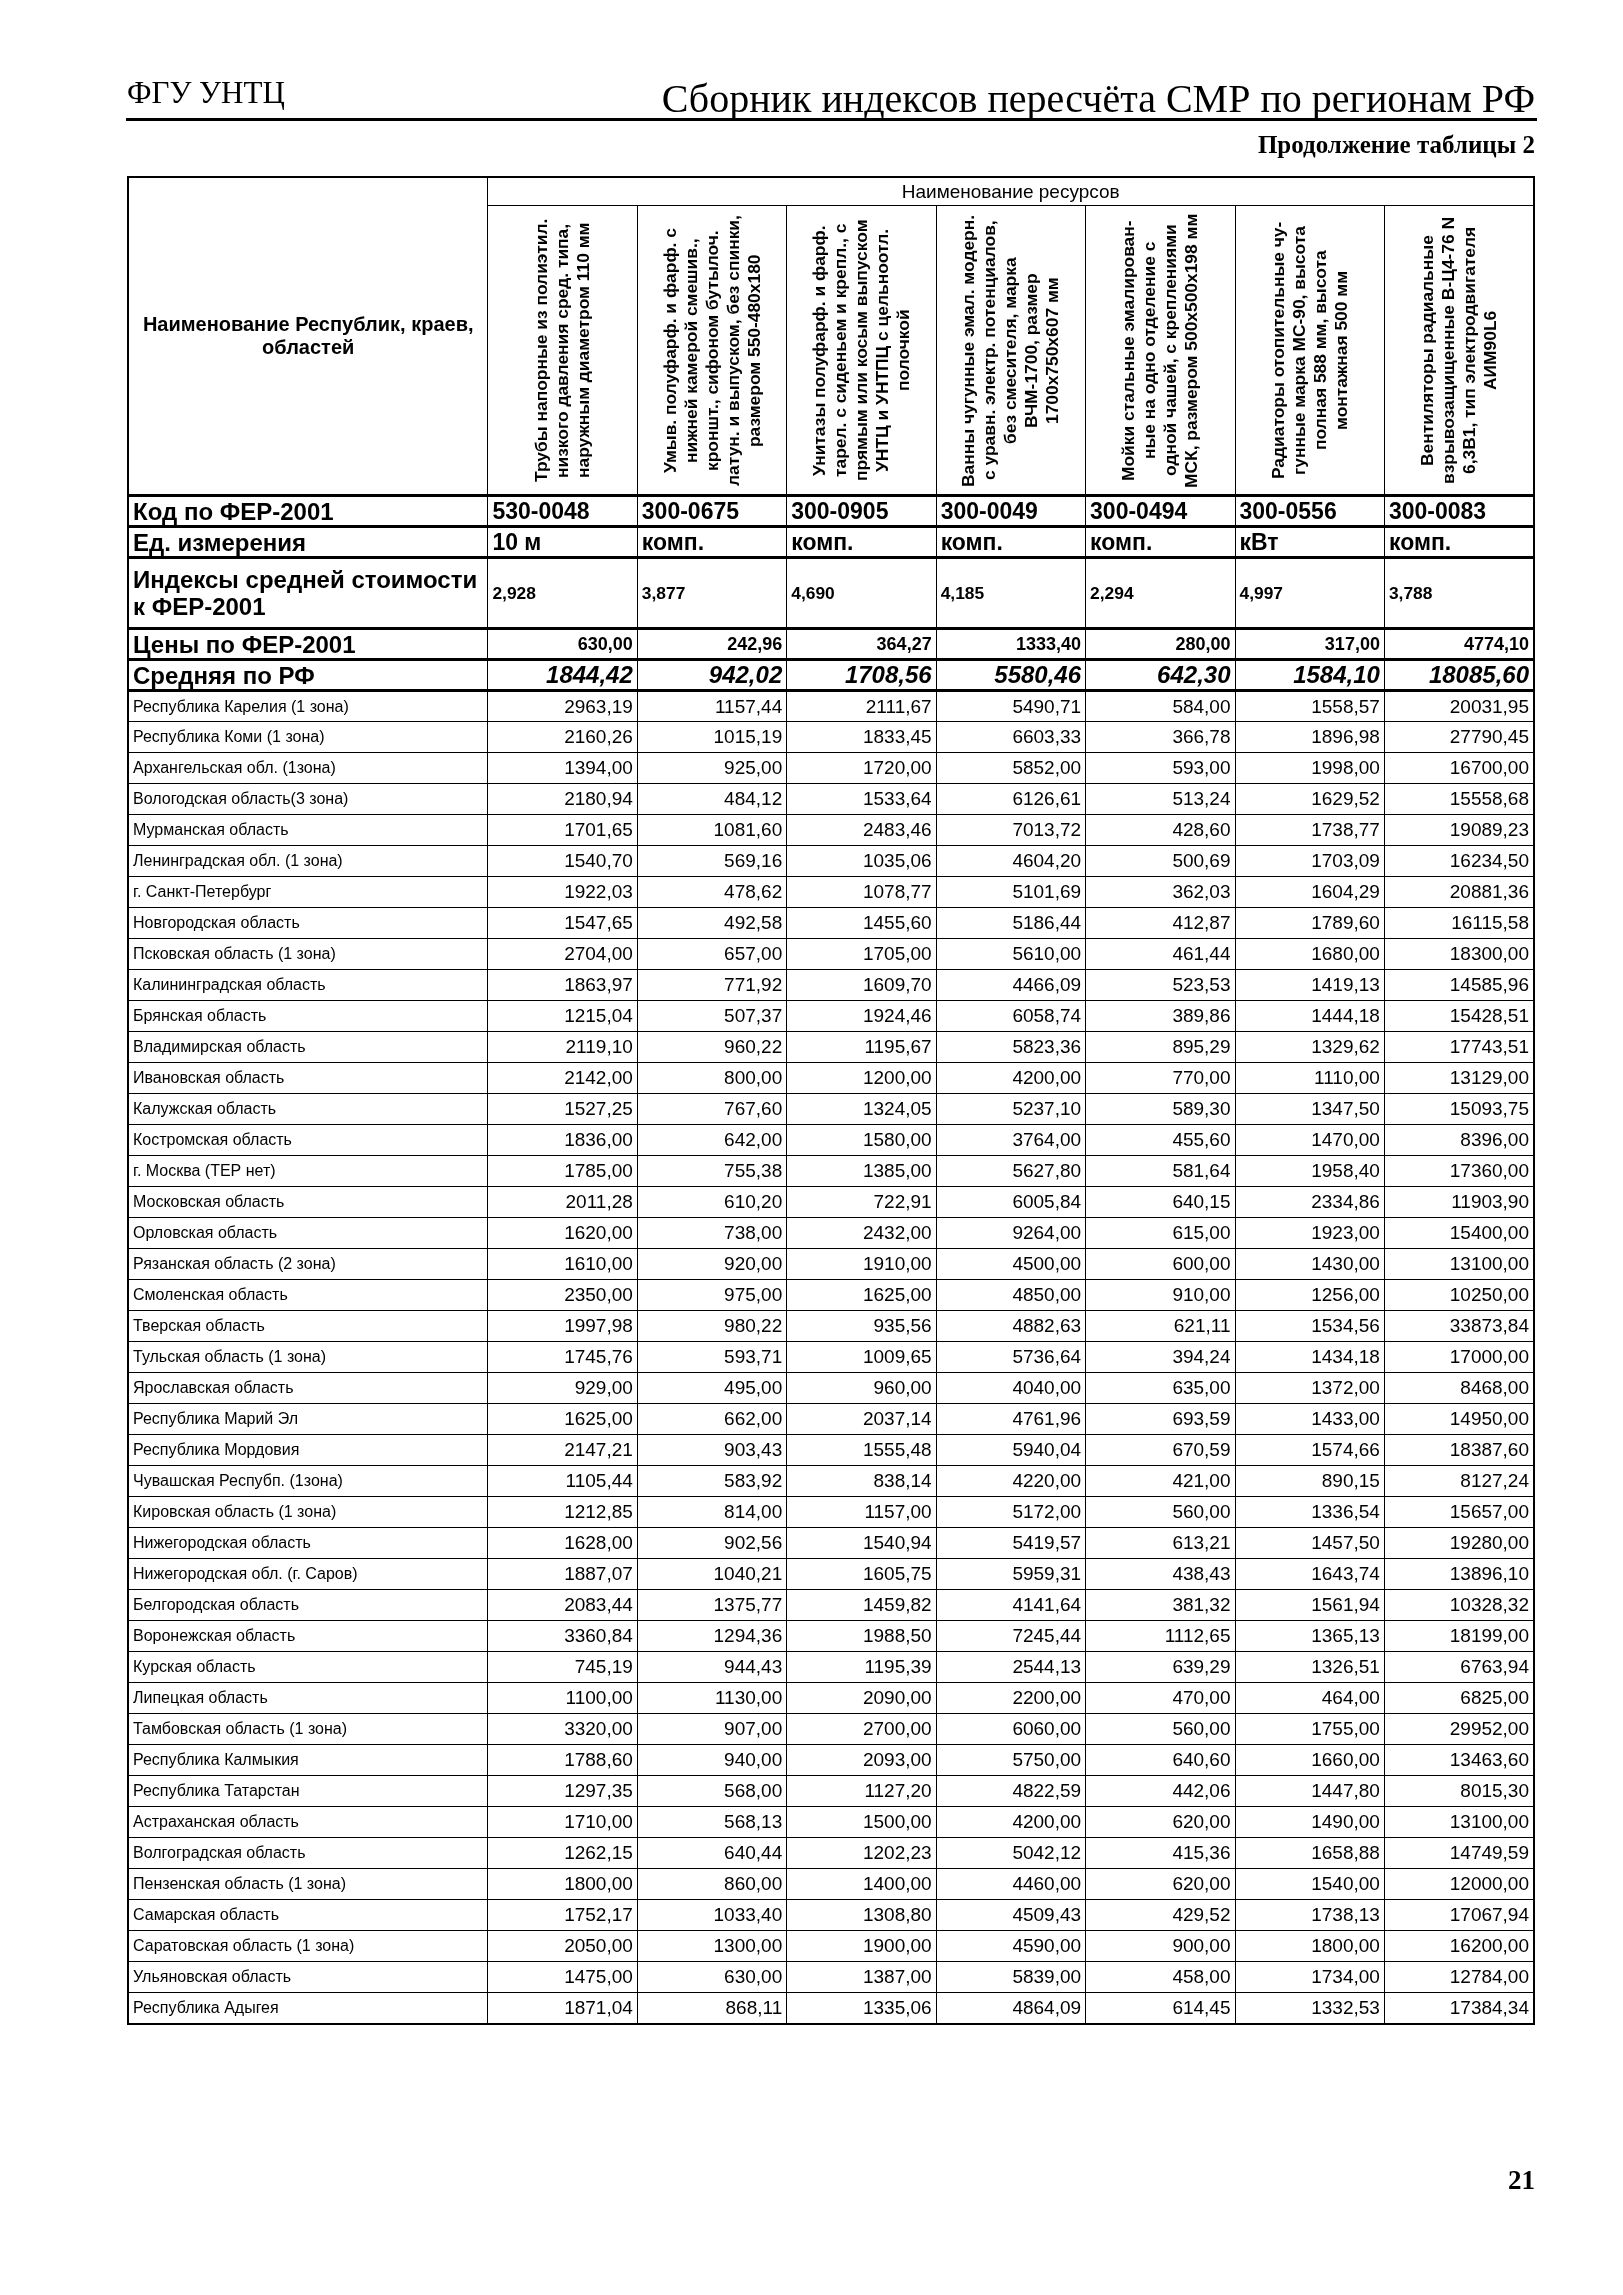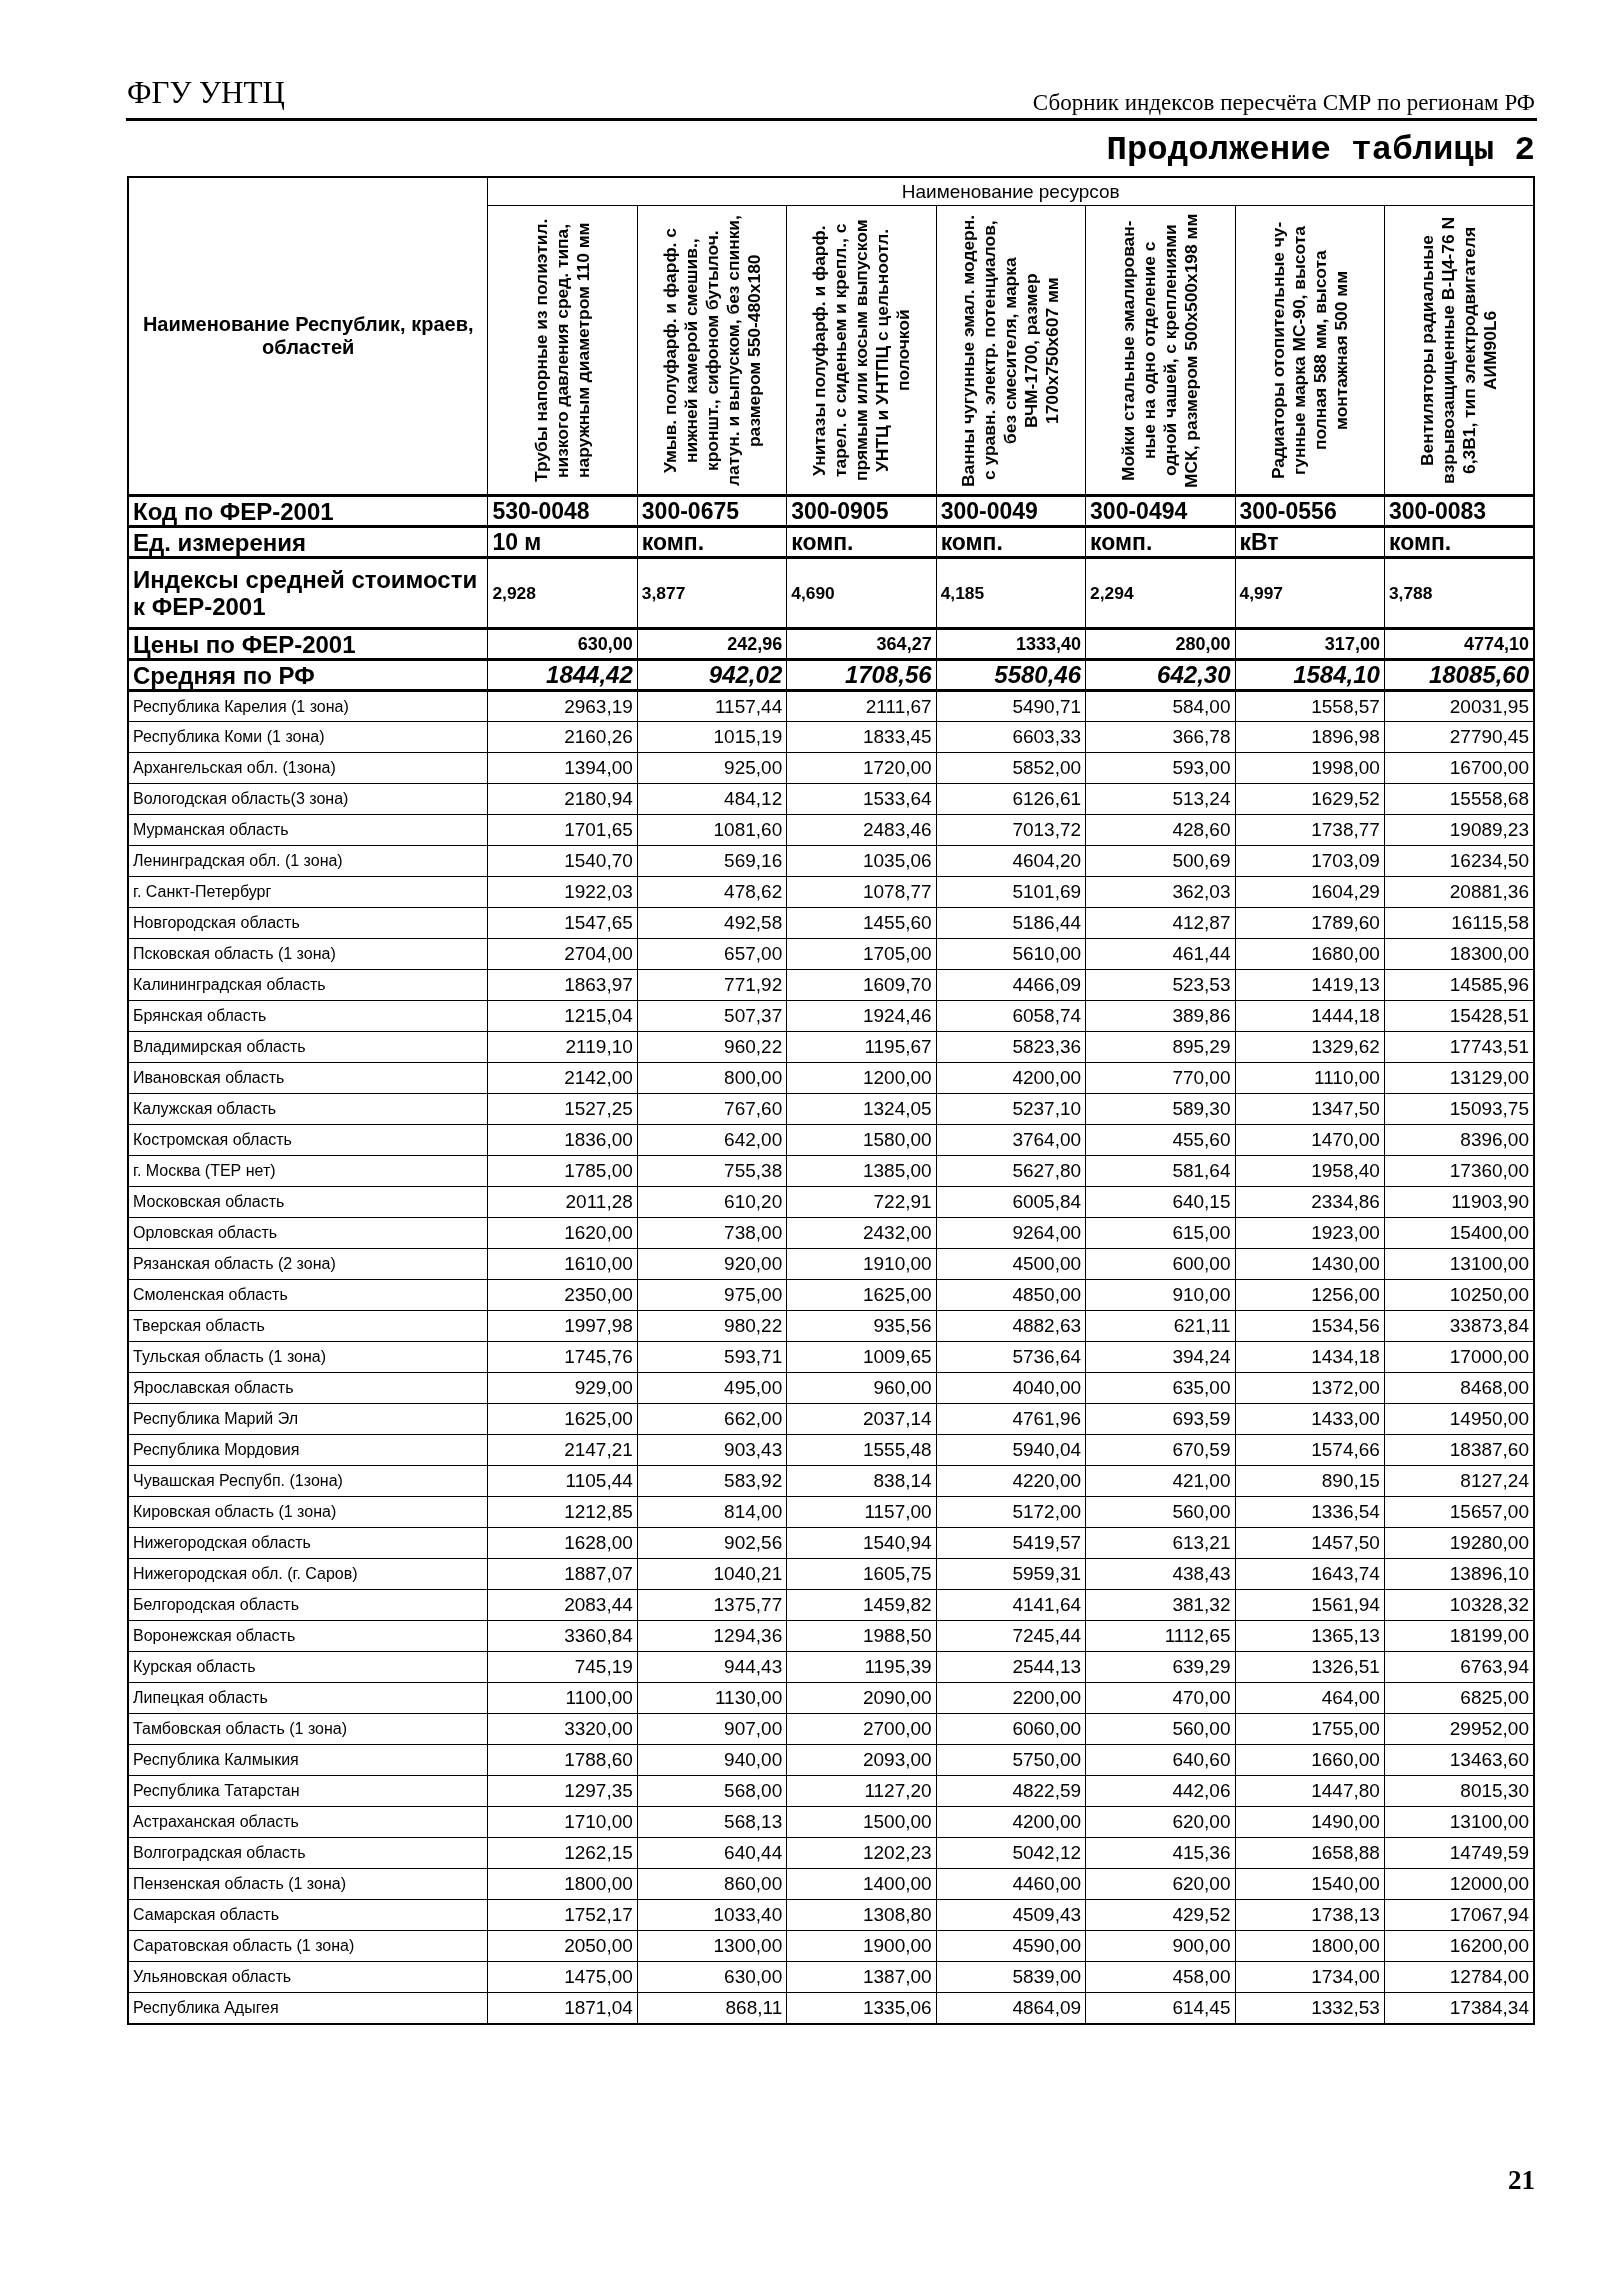--- a/index.html
+++ b/index.html
@@ -1,20 +1,20 @@
 <!DOCTYPE html>
 <html style="font-size:10.7px"><head>
 <meta charset="utf-8">
 <style>
   html, body { margin:0; padding:0; background:#fff; }
   body { width:1623px; height:2295px; position:relative; overflow:hidden; color:#000; }
   .hdr-left { position:absolute; left:127px; top:75px; font-family:"Liberation Serif", serif; font-size:31px; }
-  .hdr-right { position:absolute; right:88px; top:75px; font-family:"Liberation Serif", serif; font-size:23px;margin-top:15px; }
+  .hdr-right { position:absolute; right:88px; top:75px; font-family:"Liberation Serif", serif; font-size:40px; }
   .hdr-rule { position:absolute; left:126px; top:118px; width:1411px; height:2.7px; background:#000; }
-  .cont { position:absolute; right:88px; top:131px; font-family:Liberation Mono, monospace; font-weight:bold; font-size:34px; }
+  .cont { position:absolute; right:88px; top:131px; font-family:Liberation Serif, serif; font-weight:bold; font-size:25px; }
   table.main { position:absolute; left:127px; top:176px; border-collapse:collapse; table-layout:fixed; width:1408px;
     font-family:"Liberation Sans", sans-serif; border:2.7px solid #000; }
   table.main td, table.main th { border:1.3px solid #000; padding:0 4px; overflow:hidden; }
   .c-name { width:342px; }
   .c-num { width:142px; }
   .res-head { height:27px; font-size:19px; font-weight:normal; text-align:center; }
   .region-head { font-size:20px; font-weight:bold; text-align:center; vertical-align:middle; }
   .vert-cell { height:288px; padding:0 !important; vertical-align:middle; }
   .vert { writing-mode:vertical-rl; transform:rotate(180deg); font-size:17.4px; line-height:21px; text-align:center;
     height:275px; margin:0 auto; display:flex; align-items:center; justify-content:center; }

